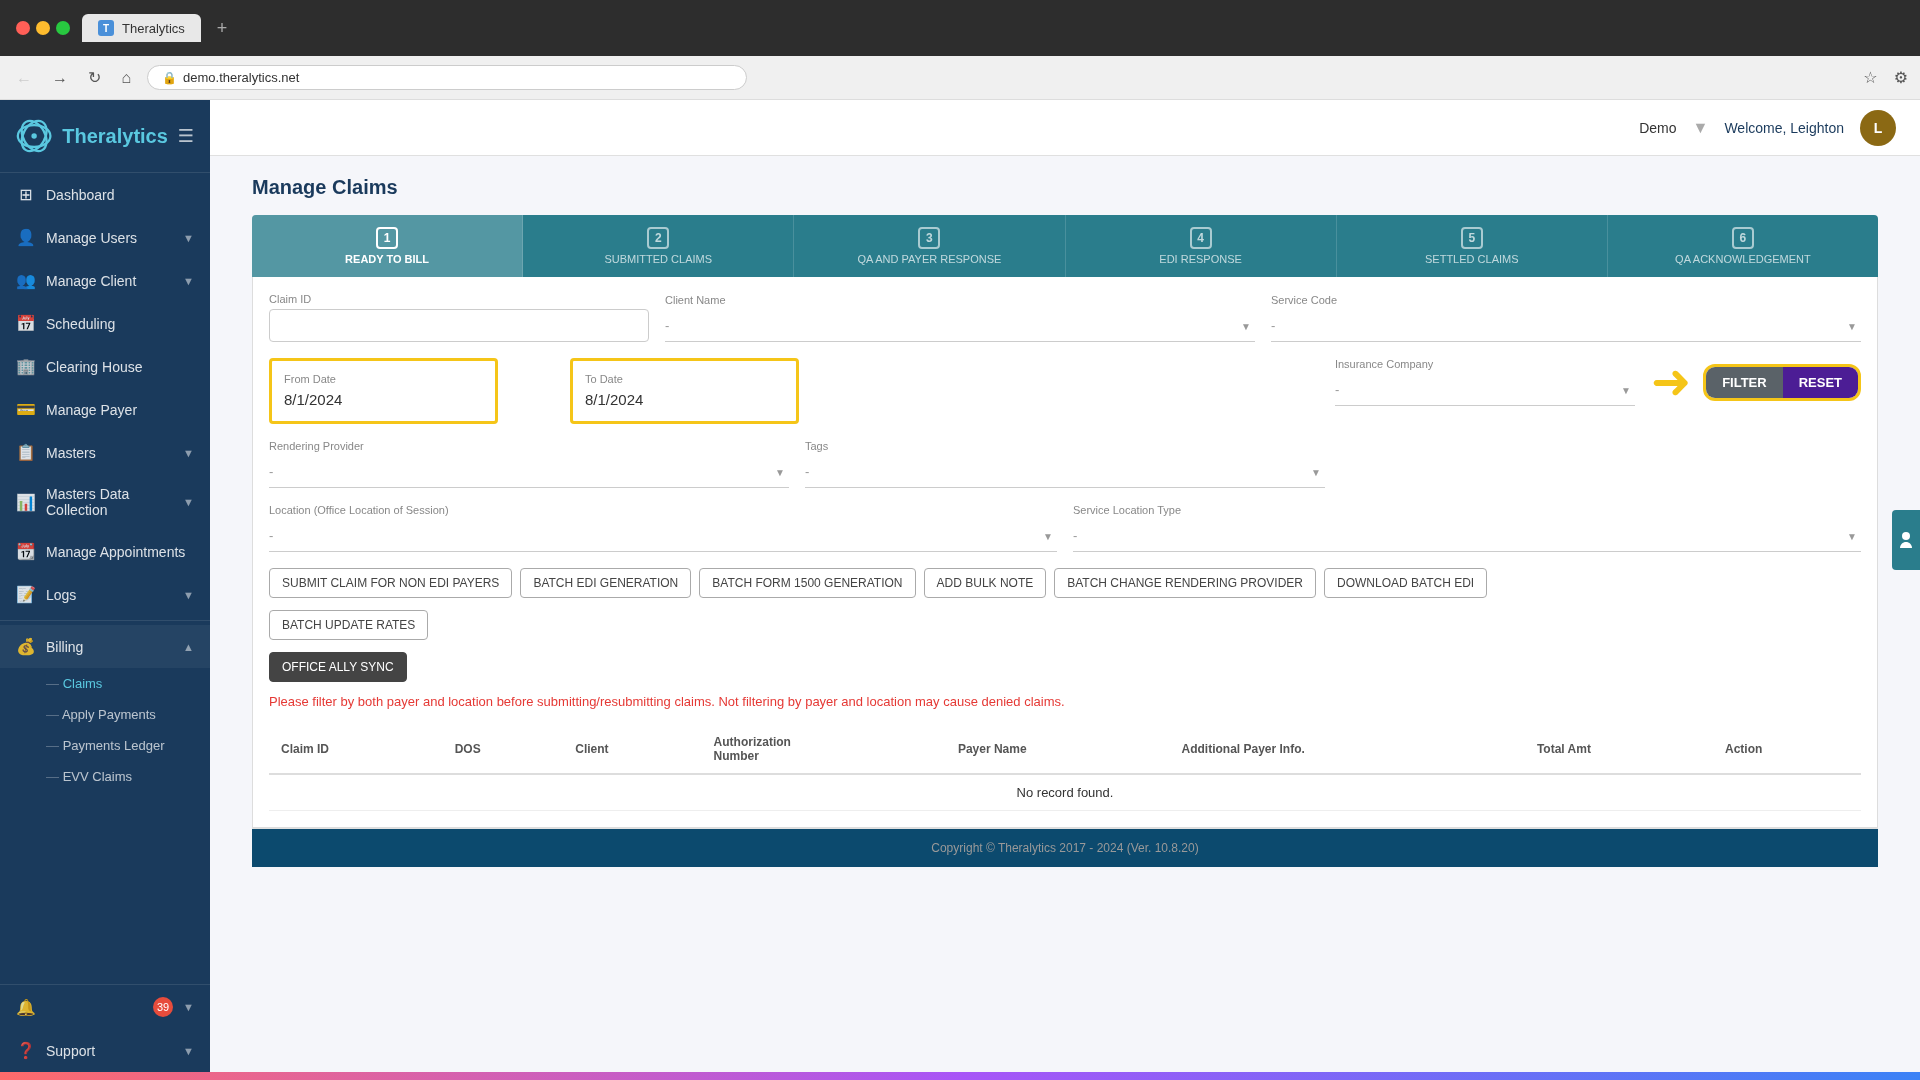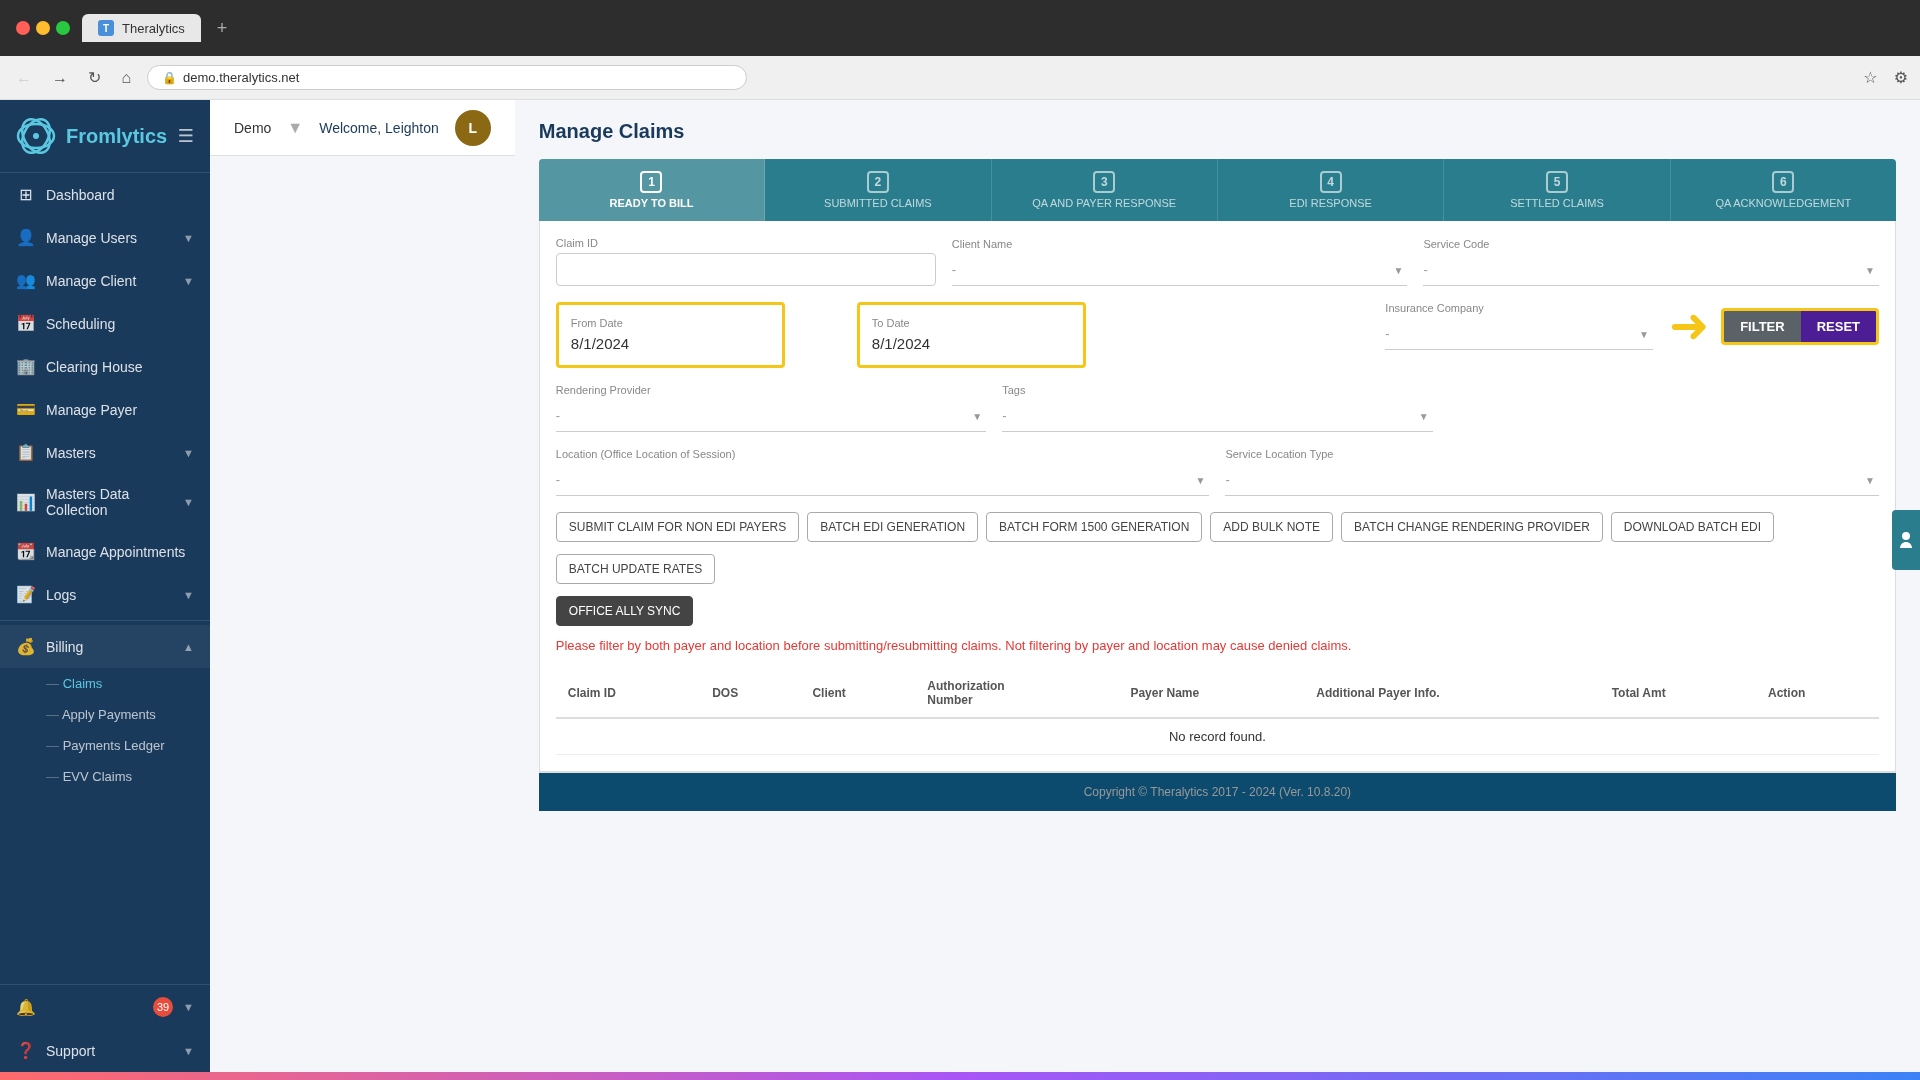--- a/index.html
+++ b/index.html
@@ -47,30 +47,30 @@
     .sidebar-sub-item { padding: 8px 16px 8px 46px; font-size: 13px; color: rgba(255,255,255,0.7); cursor: pointer; }
     .sidebar-sub-item.active { color: #5ac8e0; }
     .sidebar-sub-item::before { content: '— '; color: rgba(255,255,255,0.3); }
 
     .sidebar-bottom { margin-top: auto; border-top: 1px solid rgba(255,255,255,0.1); }
 
     
     .notif-badge { background: #e74c3c; color: white; border-radius: 50%; width: 20px; height: 20px; font-size: 11px; display: flex; align-items: center; justify-content: center; }
 
     
-    .main-content { flex: 1; display: flex; flex-direction: row; overflow: hidden; background: #f5f6fa; }
+    .main-content { flex: 1; display: flex; flex-direction: column; overflow: hidden; background: #f5f6fa; }
 
     
     .top-header { background: white; padding: 12px 24px; display: flex; align-items: center; justify-content: flex-end; gap: 16px; border-bottom: 1px solid #e0e0e0; height: 56px; flex-shrink: 0; }
     .demo-select { font-size: 14px; color: #333; background: none; border: none; cursor: pointer; }
     .welcome-text { font-size: 14px; color: #1a3a5c; font-weight: 500; }
     .user-avatar { width: 36px; height: 36px; background: #8b6914; border-radius: 50%; display: flex; align-items: center; justify-content: center; color: white; font-weight: bold; font-size: 14px; }
 
     
-    .page-content { flex: 1; padding: 20px 24px; overflow-y: auto; }
+    .page-content { flex: 1; padding: 20px 42px; overflow-y: auto; }
     .page-title { font-size: 20px; color: #1a3a5c; font-weight: 600; margin-bottom: 16px; }
 
     
     .tabs-bar { background: #2a7d8c; border-radius: 4px 4px 0 0; display: flex; overflow: hidden; }
     .tab { flex: 1; padding: 12px 8px; text-align: center; color: rgba(255,255,255,0.7); font-size: 11px; cursor: pointer; display: flex; flex-direction: column; align-items: center; gap: 4px; border-right: 1px solid rgba(255,255,255,0.15); transition: background 0.15s; }
     .tab:last-child { border-right: none; }
     .tab.active { background: rgba(255,255,255,0.2); color: white; font-weight: 600; }
     .tab-num { width: 22px; height: 22px; border: 2px solid rgba(255,255,255,0.6); border-radius: 4px; display: flex; align-items: center; justify-content: center; font-size: 12px; font-weight: bold; }
     .tab.active .tab-num { border-color: white; }
 
@@ -88,21 +88,21 @@
     
     .date-field-box { border: 3px solid #f5c518; border-radius: 4px; padding: 12px; background: white; min-width: 180px; }
     .date-field-label { font-size: 11px; color: #888; margin-bottom: 6px; }
 
     
     .action-buttons { display: flex; flex-wrap: wrap; gap: 8px; margin-bottom: 12px; align-items: flex-end; }
     .action-btn { padding: 7px 12px; border: 1px solid #aaa; border-radius: 4px; font-size: 12px; color: #444; background: white; cursor: pointer; font-weight: 500; white-space: nowrap; }
     .action-btn.dark { background: #444; color: white; border-color: #444; }
 
     
-    .filter-reset-wrapper { display: flex; gap: 0; border: 3px solid #f5c518; border-radius: 4px; overflow: hidden; }
+    .filter-reset-wrapper { display: flex; gap: 0; border: 3px solid #f5c518; border-radius: 12px; overflow: hidden; }
     .filter-btn { padding: 8px 16px; background: #5a6268; color: white; border: none; font-size: 13px; font-weight: bold; cursor: pointer; }
     .reset-btn { padding: 8px 16px; background: #4c1d95; color: white; border: none; font-size: 13px; font-weight: bold; cursor: pointer; }
 
     
     .arrow-wrapper { display: flex; align-items: center; gap: 12px; margin-left: auto; }
     .yellow-arrow { color: #f5c518; font-size: 48px; line-height: 1; }
 
     
     .warning-msg { color: #e53935; font-size: 13px; margin-bottom: 16px; font-weight: 500; }
 
@@ -156,21 +156,21 @@
   <nav class="sidebar">
     <div class="sidebar-logo">
 
       <svg class="logo-icon" viewBox="0 0 40 40">
         <ellipse cx="20" cy="20" rx="18" ry="12" fill="none" stroke="#5ac8e0" stroke-width="2.5"></ellipse>
         <ellipse cx="20" cy="20" rx="18" ry="12" fill="none" stroke="#5ac8e0" stroke-width="2.5" transform="rotate(60 20 20)"></ellipse>
         <ellipse cx="20" cy="20" rx="18" ry="12" fill="none" stroke="#5ac8e0" stroke-width="2.5" transform="rotate(120 20 20)"></ellipse>
         <circle cx="20" cy="20" r="3" fill="#5ac8e0"></circle>
       </svg>
       <span class="logo-text">
-        <span>From</span><span style="color:#5ac8e0">lytics</span>
+        <span>Thera</span><span style="color:#5ac8e0">lytics</span>
       </span>
       <span class="hamburger">☰</span>
     </div>
 
     <div class="sidebar-item">
       <span class="icon">⊞</span>
       <span class="label">Dashboard</span>
     </div>
     <div class="sidebar-item">
       <span class="icon">👤</span>

